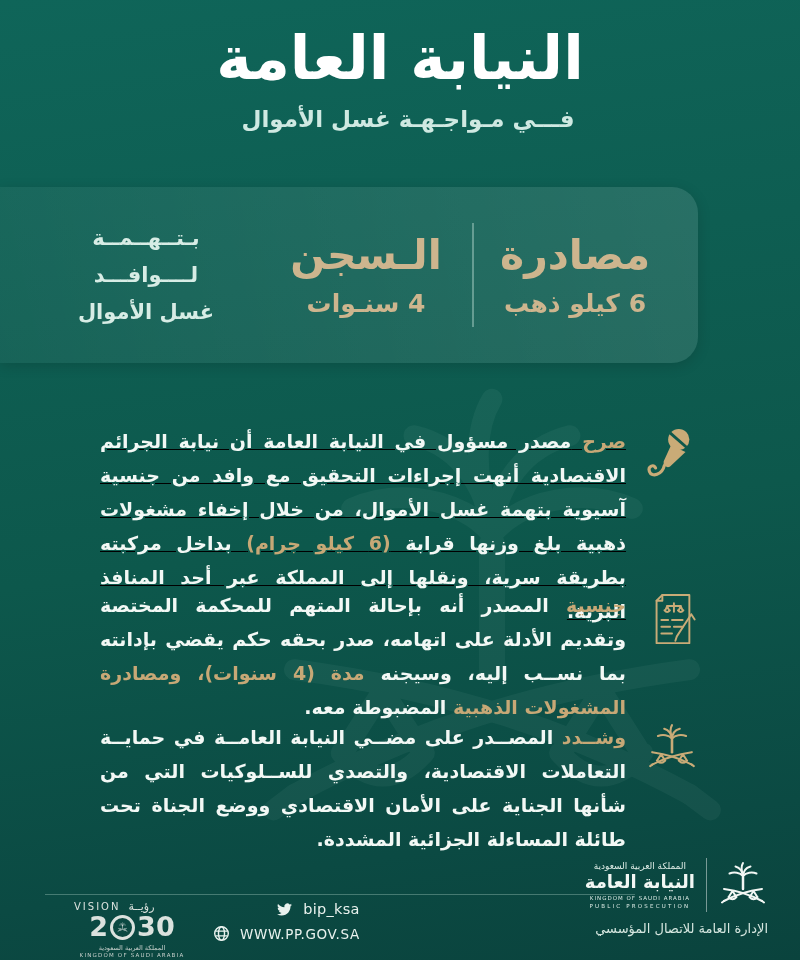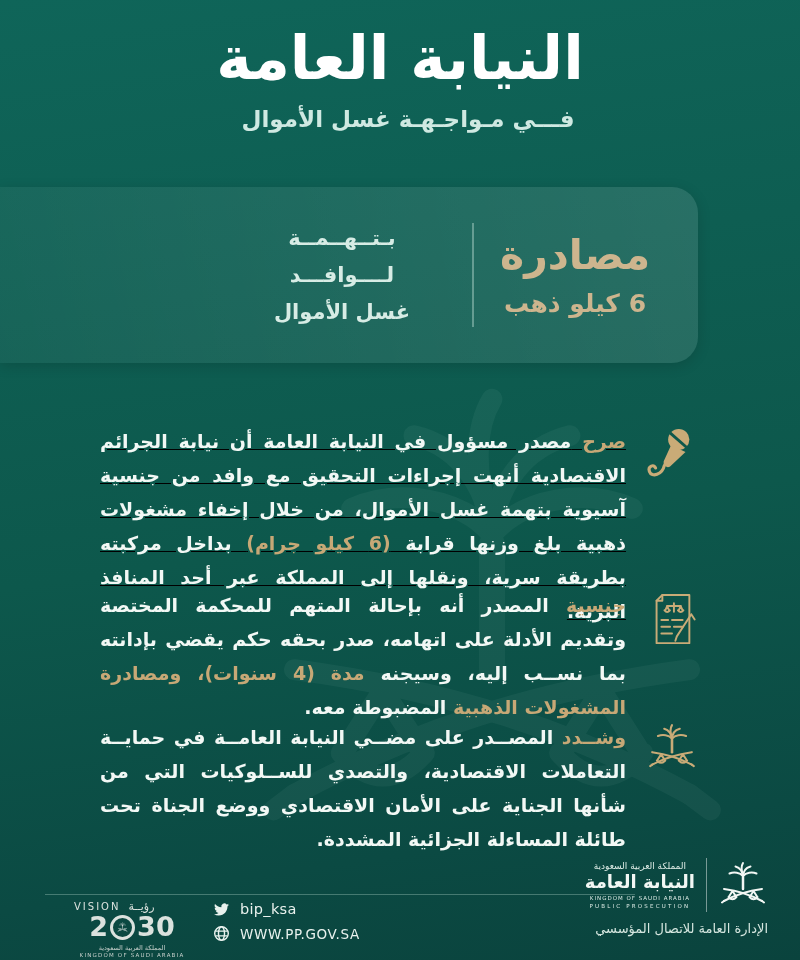--- a/index.html
+++ b/index.html
@@ -40,21 +40,21 @@
   
   .footer-line{position:absolute;top:894px;left:45px;width:590px;height:1px;background:rgba(190,224,213,.33);}
   .vision{position:absolute;left:74px;top:900px;color:#dbe2de;width:116px;}
   .v-row1{display:flex;align-items:baseline;gap:8px;font-size:10px;letter-spacing:2px;}
   .v-row1 .v-ar{font-size:11px;letter-spacing:0;}
   .v-row2{display:flex;justify-content:center;align-items:center;font-size:27px;font-weight:bold;line-height:28px;}
   .v-ring{display:inline-flex;align-items:center;justify-content:center;width:19px;height:19px;border:3px solid #dbe2de;border-radius:50%;margin:0 2px;}
   .v-ring svg{width:11px;height:11px;}
   .v-row3{font-size:6.5px;text-align:center;margin-top:3px;direction:rtl;color:#c9d2ce;}
   .v-row4{font-size:5.5px;letter-spacing:1.2px;text-align:center;color:#c9d2ce;}
-  .social{position:absolute;left:213px;top:901px;display:flex;flex-direction:column;gap:8px;color:#e9f2ee;}
+  .social{position:absolute;left:213px;top:901px;display:flex;flex-direction:column;gap:8px;color:#e9f2ee;align-items:flex-end;}
   .soc-row{display:flex;align-items:center;gap:10px;}
   .soc-row .handle{font-size:14.5px;letter-spacing:.3px;}
   .soc-row .site{font-size:13.5px;letter-spacing:.6px;}
   .pp{position:absolute;right:32px;top:858px;display:flex;flex-direction:column;align-items:flex-end;color:#f2f7f4;}
   .pp-row{display:flex;align-items:center;gap:11px;}
   .pp-text{text-align:center;}
   .pp-country-ar{font-size:9px;direction:rtl;color:#dcebe5;}
   .pp-org-ar{font-size:18px;font-weight:bold;direction:rtl;line-height:22px;}
   .pp-country-en{font-size:5.5px;letter-spacing:1px;color:#dcebe5;margin-top:2px;}
   .pp-org-en{font-size:5.5px;letter-spacing:2.2px;color:#dcebe5;margin-top:2px;}
@@ -91,20 +91,24 @@
 
   <div class="title">النيابة العامة</div>
   <div class="subtitle">فـــي مـواجـهـة غسل الأموال</div>
 
   <div class="banner">
     <div class="b-col confiscation">
       <div class="b-title">مصادرة</div>
       <div class="b-value">6 كيلو ذهب</div>
     </div>
     <div class="b-divider"></div>
+    <div class="b-col prison">
+      <div class="b-title">الـسجن</div>
+      <div class="b-value">4 سنـوات</div>
+    </div>
     <div class="b-col expat">
       <div>بـتــهــمــة</div>
       <div>لــــوافـــد</div>
       <div>غسل الأموال</div>
     </div>
   </div>
 
   <div class="section s1">
     <div class="icon-box">
       <svg width="54" height="58" viewBox="0 0 56 60">

